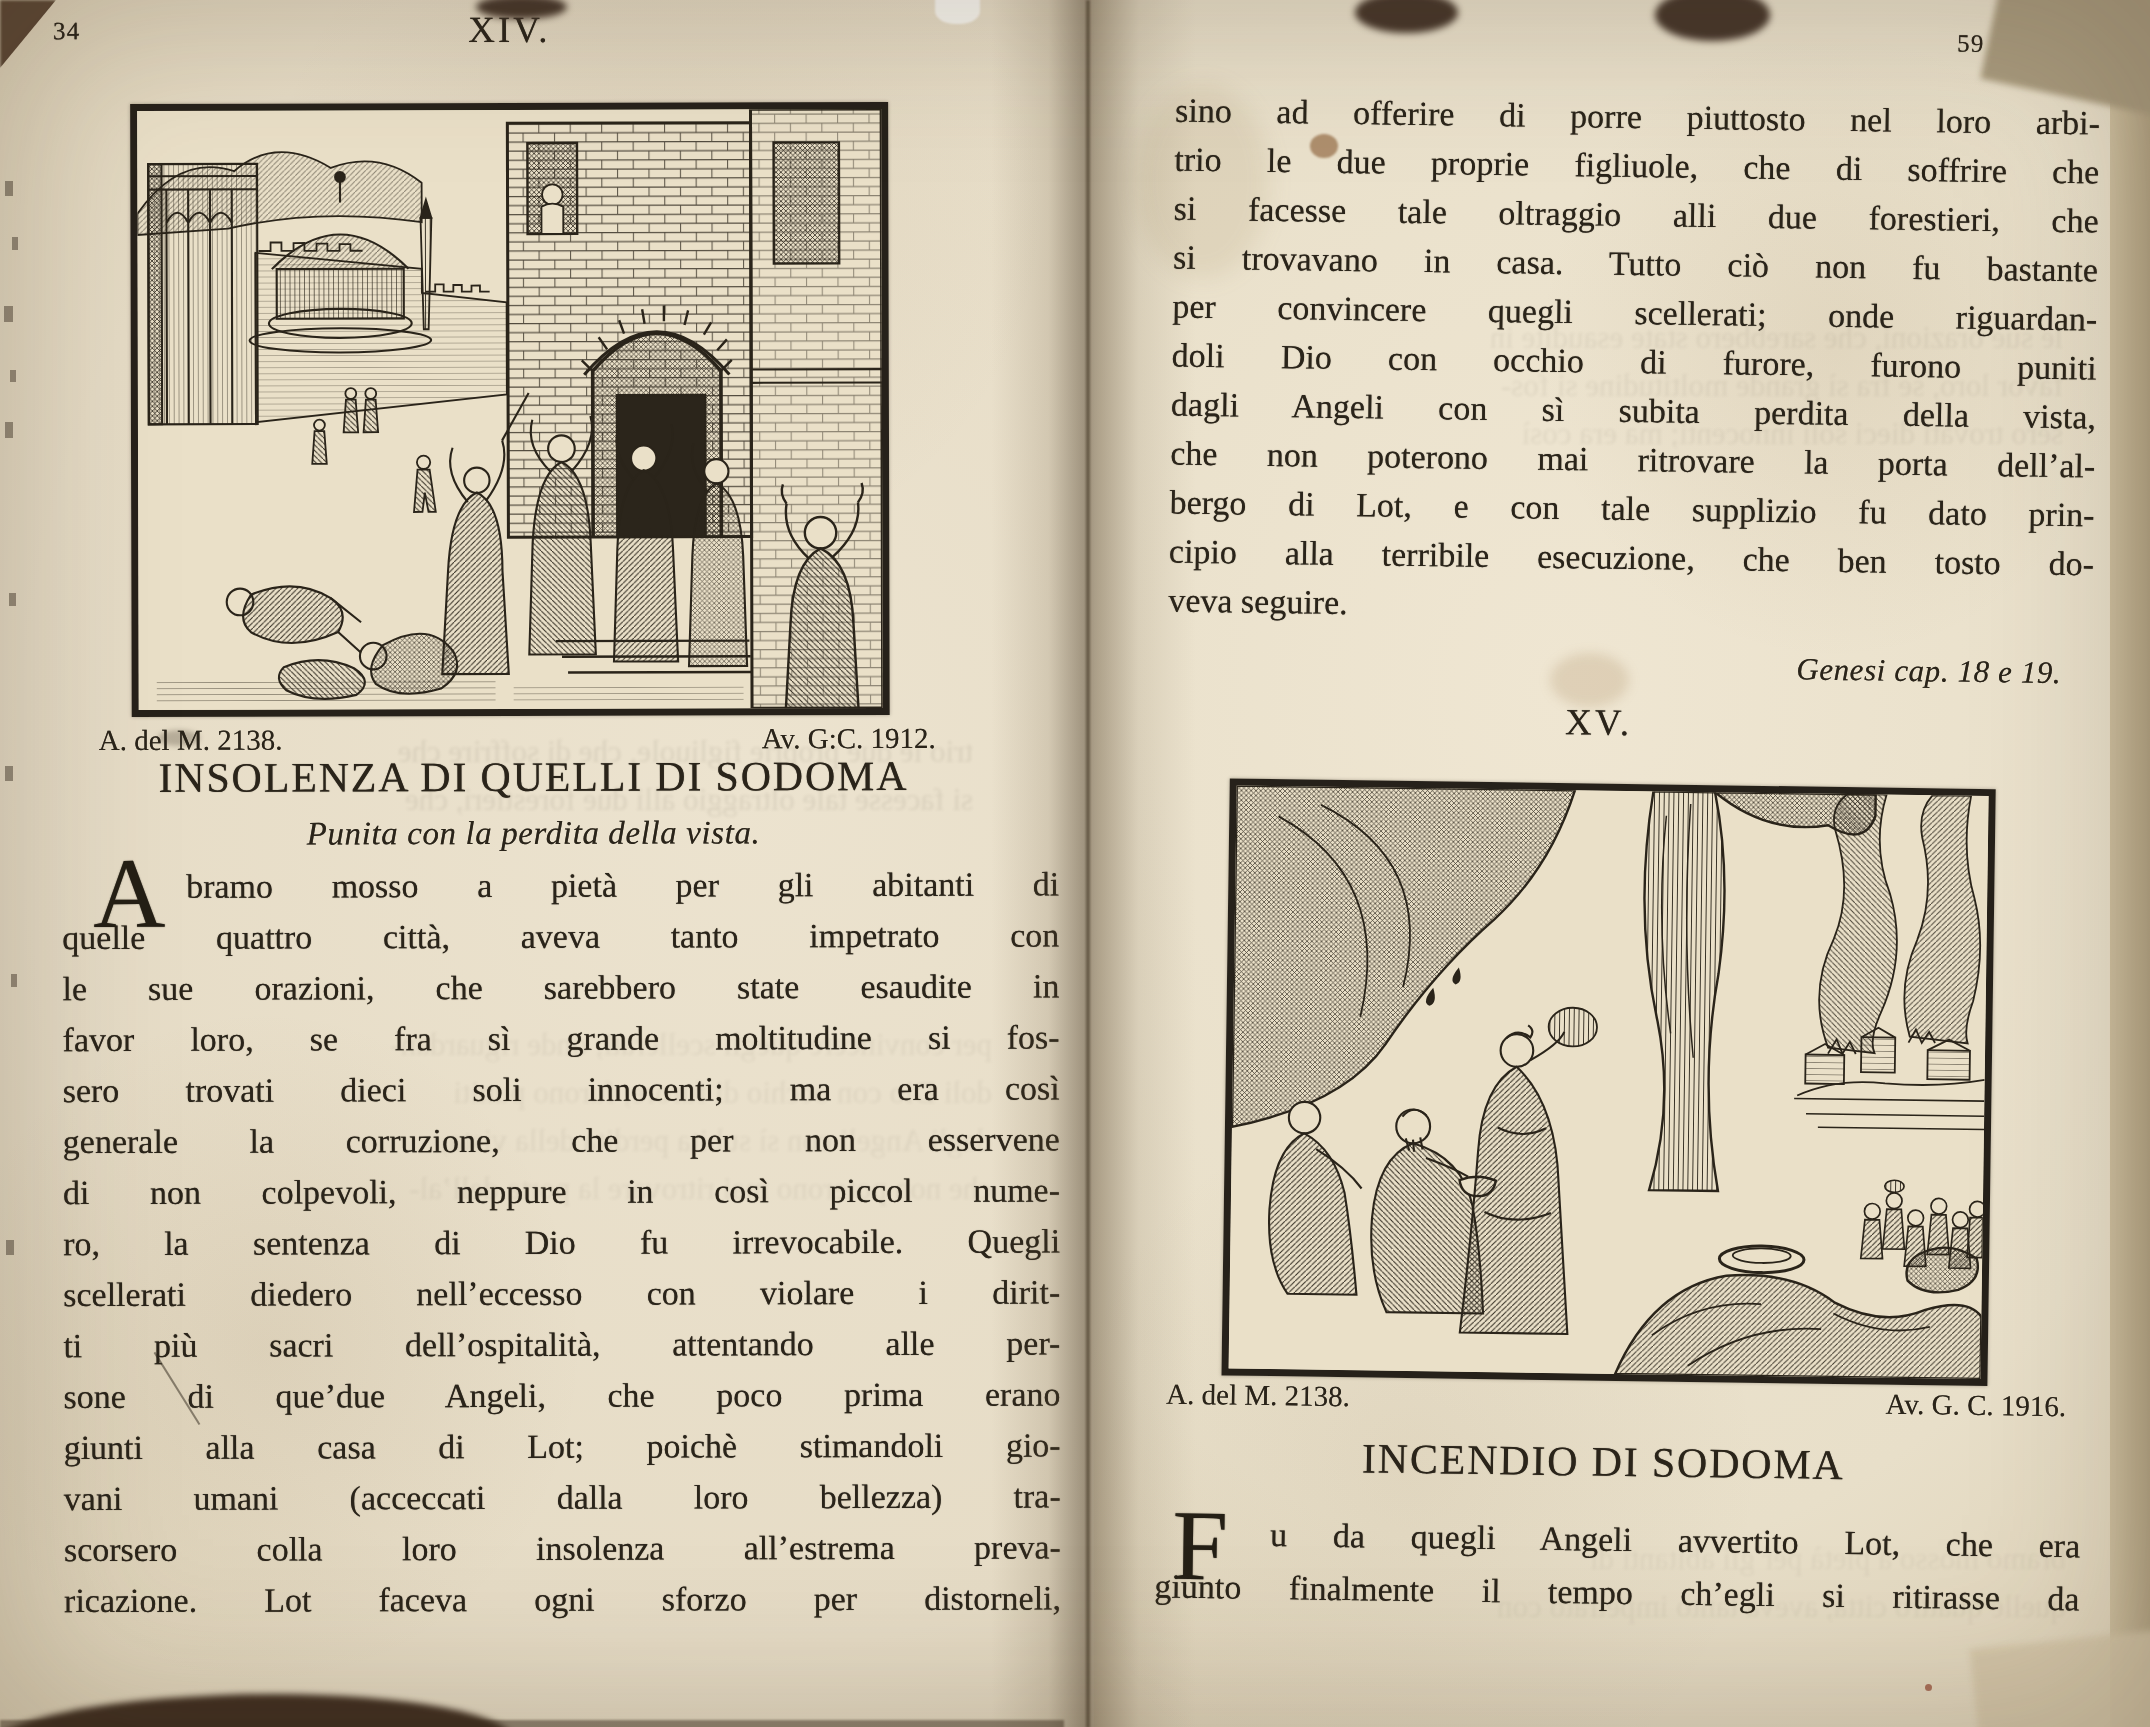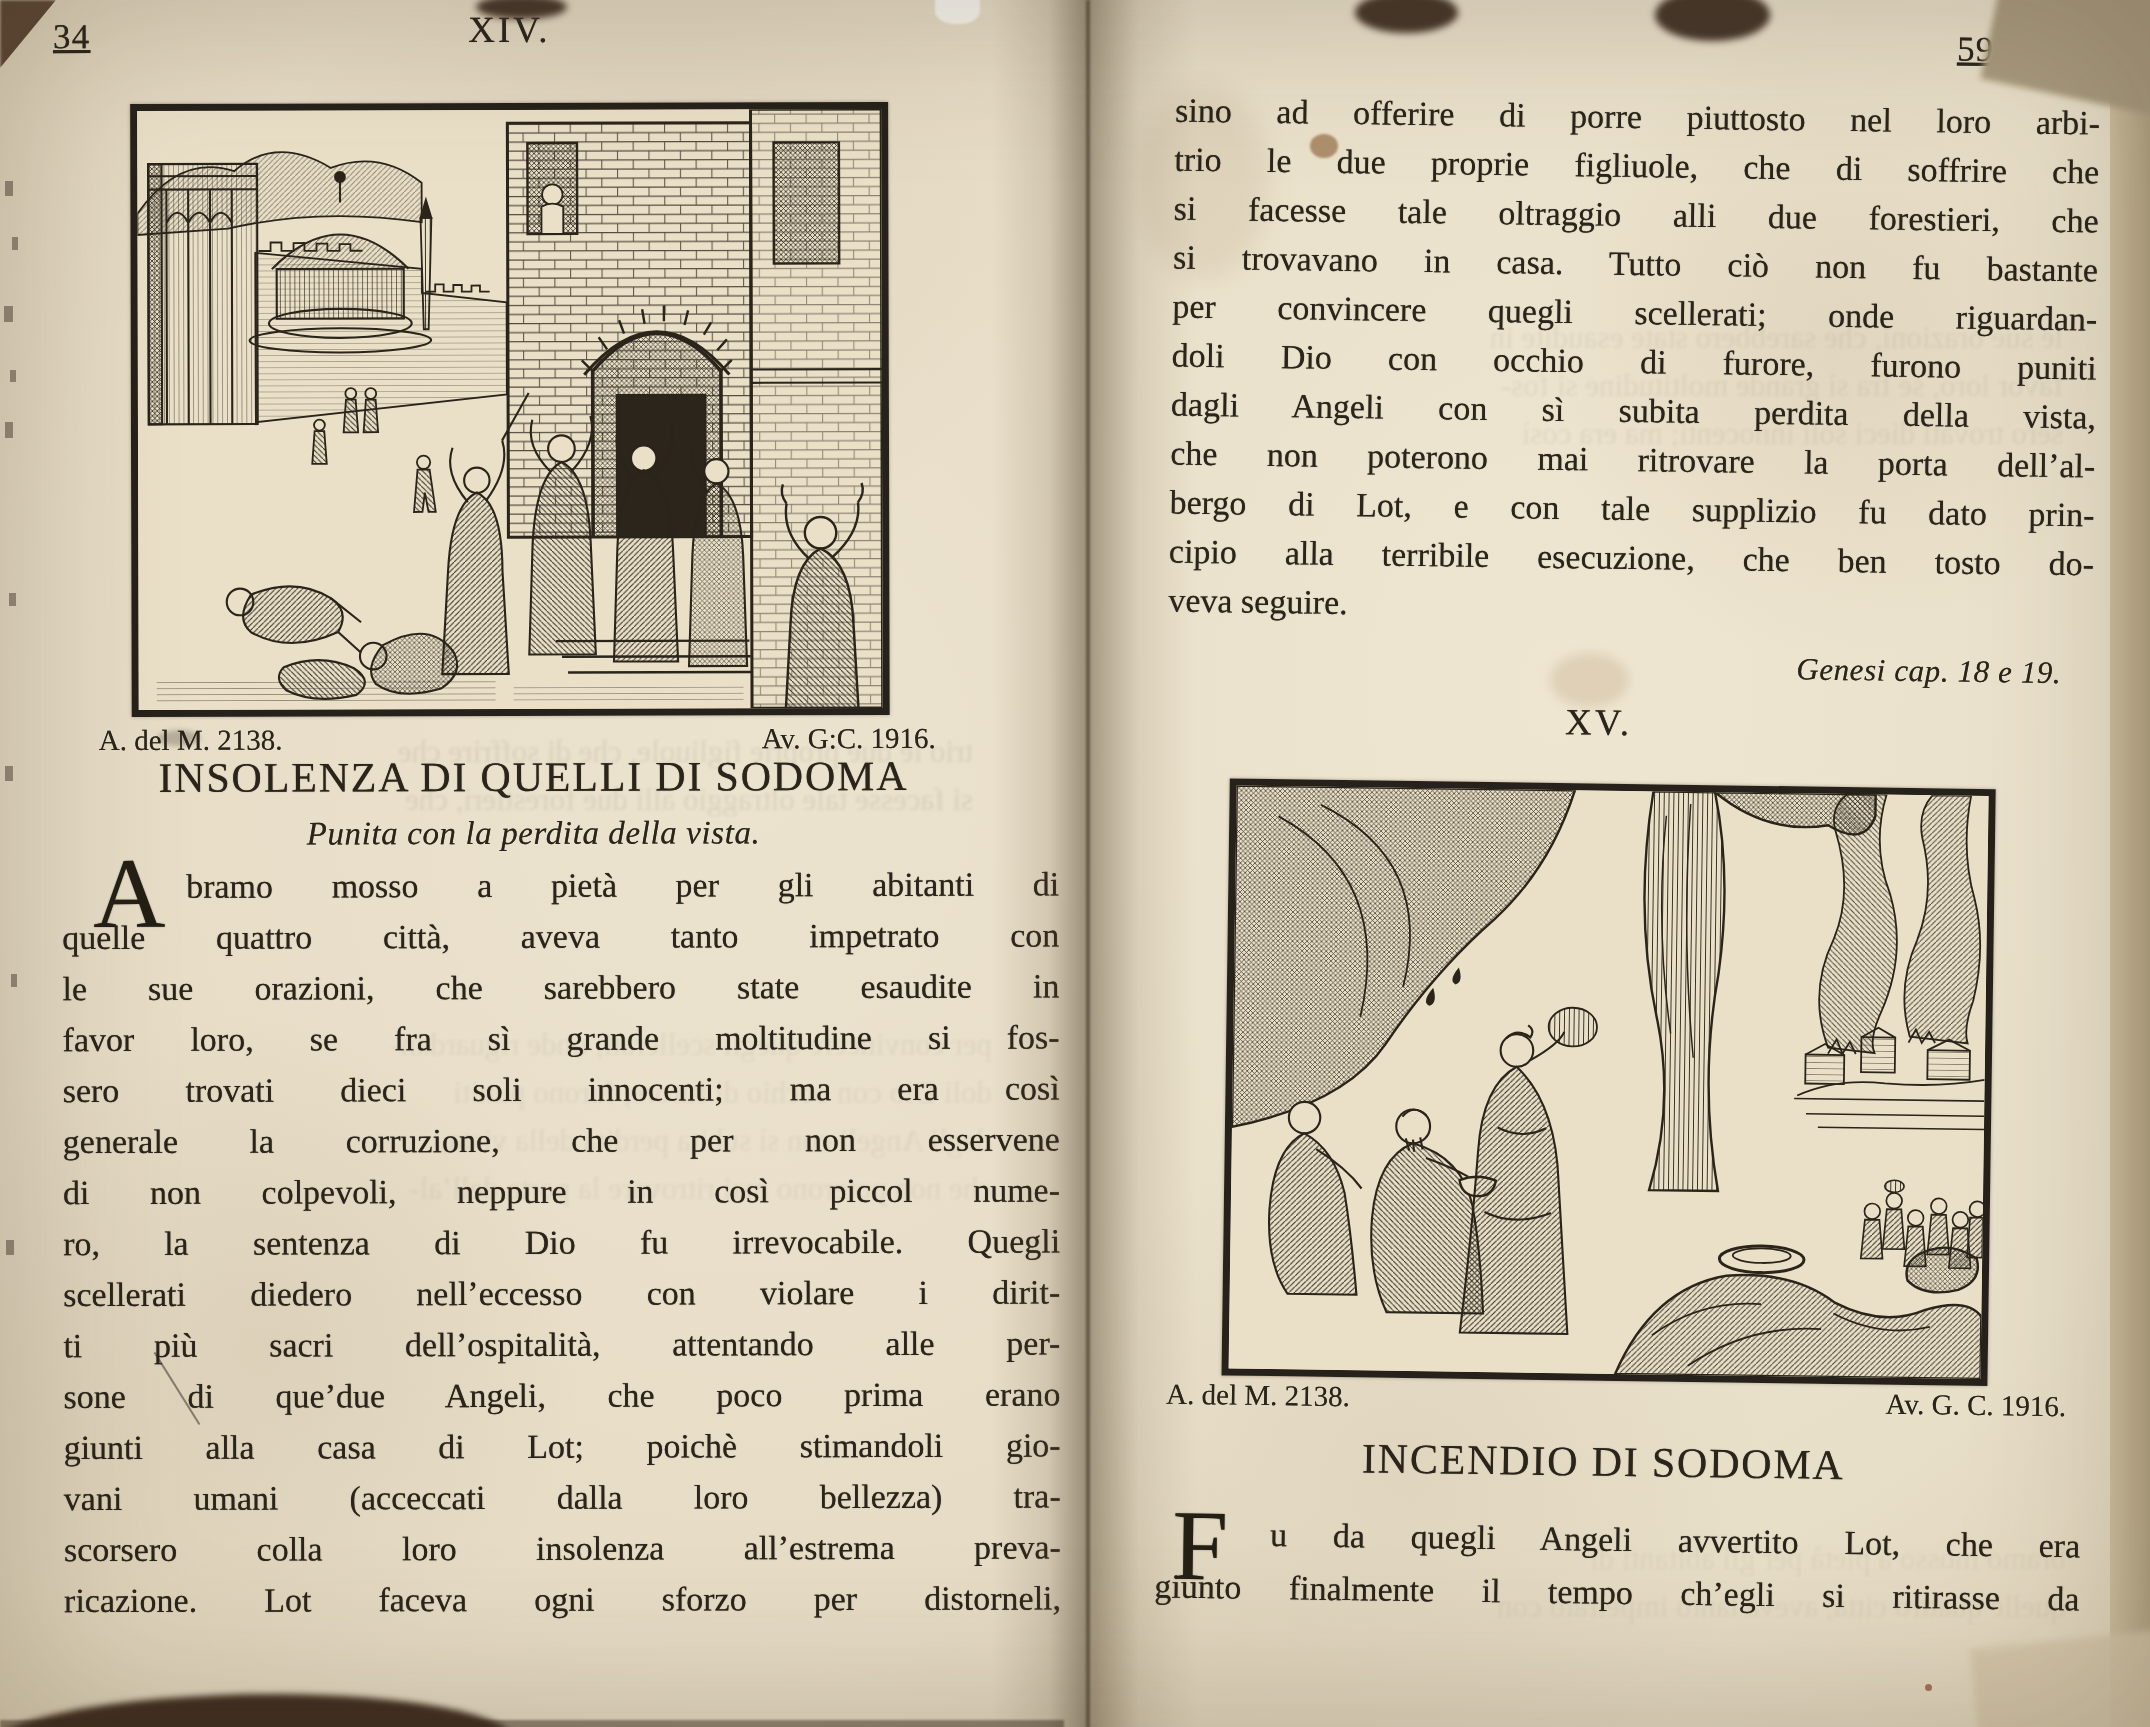--- a/index.html
+++ b/index.html
@@ -16,21 +16,21 @@
   .page-right{left:1094px;width:1057px;
     background:
       radial-gradient(40% 26% at 70% 20%, rgba(135,108,66,.10), transparent 70%),
       radial-gradient(46% 30% at 30% 85%, rgba(125,100,62,.08), transparent 72%),
       radial-gradient(118% 90% at 44% 40%, #efe6d2 0%, #e8dfc9 56%, #dacdb1 88%, #cabd9d 100%);}
   .lp-content{position:absolute;left:0;top:0;width:1094px;height:1728px;z-index:3;
               transform:rotate(-0.15deg);transform-origin:121px 60px;}
   .rp-content{position:absolute;left:1094px;top:0;width:1057px;height:1728px;z-index:3;
               transform:rotate(0.8deg);transform-origin:36px 48px;}
   
-  .pagenum{font-size:35px;letter-spacing:1.2px;text-shadow:0 0 0.7px rgba(42,36,26,.8);text-decoration:underline;}
+  .pagenum{font-size:25px;letter-spacing:1.2px;text-shadow:0 0 0.7px rgba(42,36,26,.8);}
   .chap{font-size:37px;letter-spacing:3px;text-align:center;text-shadow:0 0 0.7px rgba(42,36,26,.8);}
   .cap-row{display:flex;justify-content:space-between;font-size:29px;
            text-shadow:0 0 0.6px rgba(42,36,26,.7);}
   .title{font-size:42px;letter-spacing:1.8px;text-align:center;white-space:nowrap;
          text-shadow:0 0 0.8px rgba(42,36,26,.85);}
   .subtitle{font-size:33px;font-style:italic;text-align:center;letter-spacing:0.6px;
             text-shadow:0 0 0.6px rgba(42,36,26,.7);}
   .body{font-size:34px;text-shadow:0 0 0.8px rgba(42,36,26,.78);}
   .body .ln{line-height:51px;height:51px;text-align:justify;text-align-last:justify;white-space:nowrap;}
   .body-r .ln{line-height:49px;height:49px;}
@@ -247,21 +247,21 @@
           <path d="M240 920 Q300 896 356 922 Q390 944 360 966 Q290 982 244 958 Q222 938 240 920 Z" fill="url(#Ld2)"></path>
         </g>
 
         <rect x="30" y="938" width="560" height="42" fill="url(#Lh)" fill-opacity=".45"></rect>
         <rect x="620" y="952" width="380" height="30" fill="url(#Lh)" fill-opacity=".4"></rect>
       </svg>
     </div>
 
     <div class="cap-row" style="position:absolute;left:97px;top:724px;width:837px;">
       <span>A. del M. 2138.</span>
-      <span>Av. G:C. 1916.</span>
+      <span>Av. G:C. 1912.</span>
     </div>
 
     <div class="abs title" style="left:54px;top:754px;width:955px;">INSOLENZA DI QUELLI DI SODOMA</div>
 
     <div class="abs subtitle" style="left:54px;top:816px;width:955px;">Punita con la perdita della vista.</div>
 
     <div class="abs body" style="left:60px;top:861px;width:997px;">
       <span class="dropcap" style="left:31px;top:-17px;">A</span>
       <div class="ln" style="padding-left:124px;">bramo mosso a pietà per gli abitanti di</div>
       <div class="ln">quelle quattro città, aveva tanto impetrato con</div>

